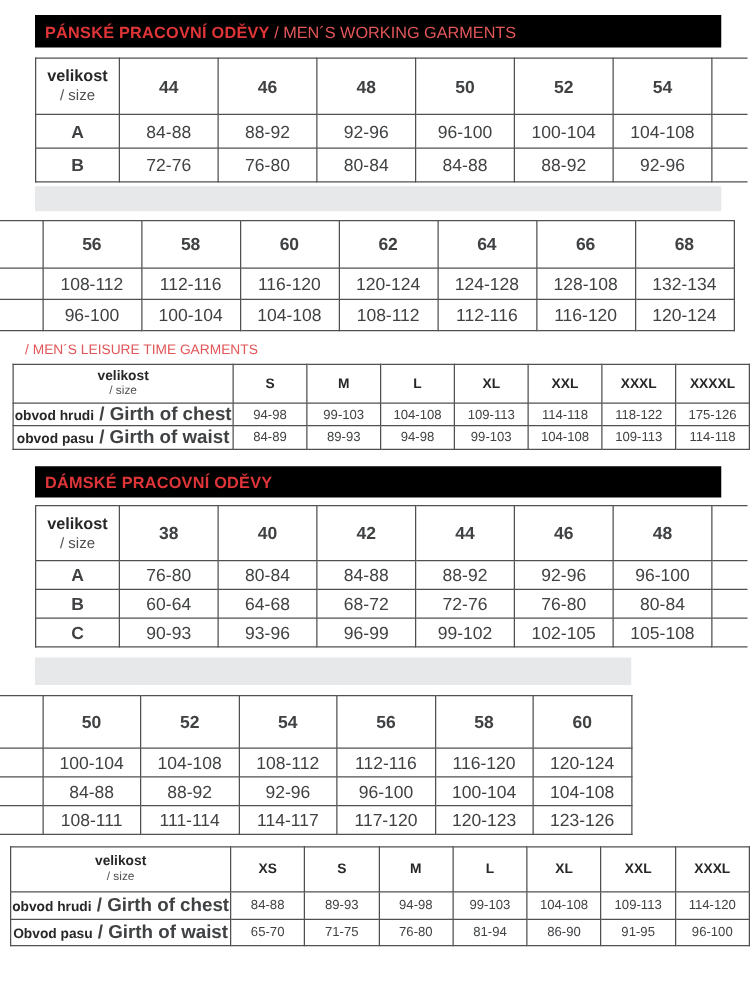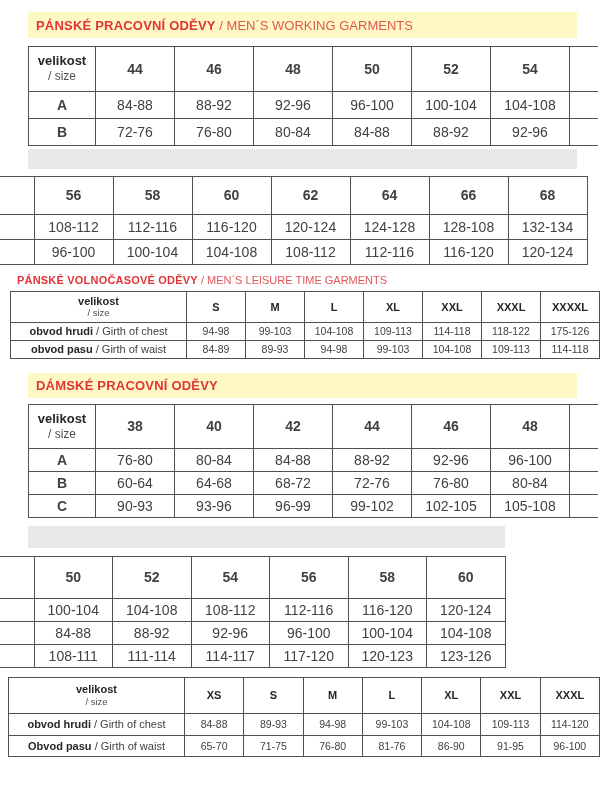--- a/index.html
+++ b/index.html
@@ -1,18 +1,18 @@
 <!DOCTYPE html>
 <html><head>
 <meta charset="utf-8">
 <style>
   html,body{margin:0;padding:0;background:#fff;}
   .page{position:relative;width:600px;height:800px;background:#fff;overflow:hidden;
         font-family:"Liberation Sans", sans-serif;}
-  .title-bar{position:absolute;background:#fef9c3;display:flex;align-items:center;
+  .title-bar{position:absolute;background:#000000;display:flex;align-items:center;
              padding-left:8px;box-sizing:border-box;}
   .sep-bar{position:absolute;background:#e7e8e9;}
   .t-cz{color:#e03538;font-weight:bold;font-size:13px;letter-spacing:.2px;white-space:pre;}
   .t-en{color:#e25659;font-size:13px;white-space:pre;}
   .title-plain{position:absolute;display:flex;align-items:center;}
   .title-plain .t-cz{font-size:11px;}
   .title-plain .t-en{font-size:11px;}
   table.tbl{position:absolute;border-collapse:collapse;table-layout:fixed;}
   .tbl td{border:1.5px solid #4f5052;text-align:center;vertical-align:middle;
           padding:0;color:#3f4143;font-size:14px;line-height:1.15;}
@@ -21,21 +21,21 @@
   .sz{font-weight:bold;font-size:15px;color:#272729;}
   .rowlbl{font-weight:bold;font-size:14px;color:#272729;}
   .corner .cz{font-weight:bold;font-size:13px;color:#272729;}
   .corner .en{font-size:12px;color:#4f5052;margin-top:1px;}
   
   .small td{font-size:10.5px;}
   .small .sz{font-size:11px;color:#272729;}
   .small .corner .cz{font-size:11px;}
   .small .corner .en{font-size:9.5px;}
   .lbl-cz{font-weight:bold;font-size:11px;color:#272729;}
-  .lbl-en{font-size:11px;color:#3f4143;white-space:pre;}
+  .lbl-en{font-size:15px;color:#3f4143;white-space:pre;font-weight:bold;}
 </style>
 </head>
 <body>
 
 <div class="page">
 
   <div class="title-bar" style="top:12px;left:28px;width:549px;height:26px">
     <span class="t-cz">PÁNSKÉ PRACOVNÍ ODĚVY</span>
       <span class="t-en"> / MEN´S WORKING GARMENTS</span>
   </div>
@@ -129,21 +129,20 @@
       <td>104-108</td>
       <td>108-112</td>
       <td>112-116</td>
       <td>116-120</td>
       <td>120-124</td>
     </tr>
   </tbody>
     </table>
 
   <div class="title-plain" style="top:271px;left:17px;height:17px">
-    <span class="t-cz">PÁNSKÉ VOLNOČASOVÉ ODĚVY</span>
       <span class="t-en"> / MEN´S LEISURE TIME GARMENTS</span>
   </div>
 
   <table class="tbl small" style="top:291px;left:10px">
     <colgroup>
         <col style="width:176px">
         <col style="width:59px">
         <col style="width:59px">
         <col style="width:59px">
         <col style="width:59px">
@@ -335,21 +334,21 @@
       <td>99-103</td>
       <td>104-108</td>
       <td>109-113</td>
       <td>114-120</td>
     </tr>
     <tr style="height:21px">
       <td><span class="lbl-cz">Obvod pasu</span><span class="lbl-en"> / Girth of waist</span></td>
       <td>65-70</td>
       <td>71-75</td>
       <td>76-80</td>
-      <td>81-76</td>
+      <td>81-94</td>
       <td>86-90</td>
       <td>91-95</td>
       <td>96-100</td>
     </tr>
   </tbody>
     </table>
 
 </div>
 
 </body></html>

